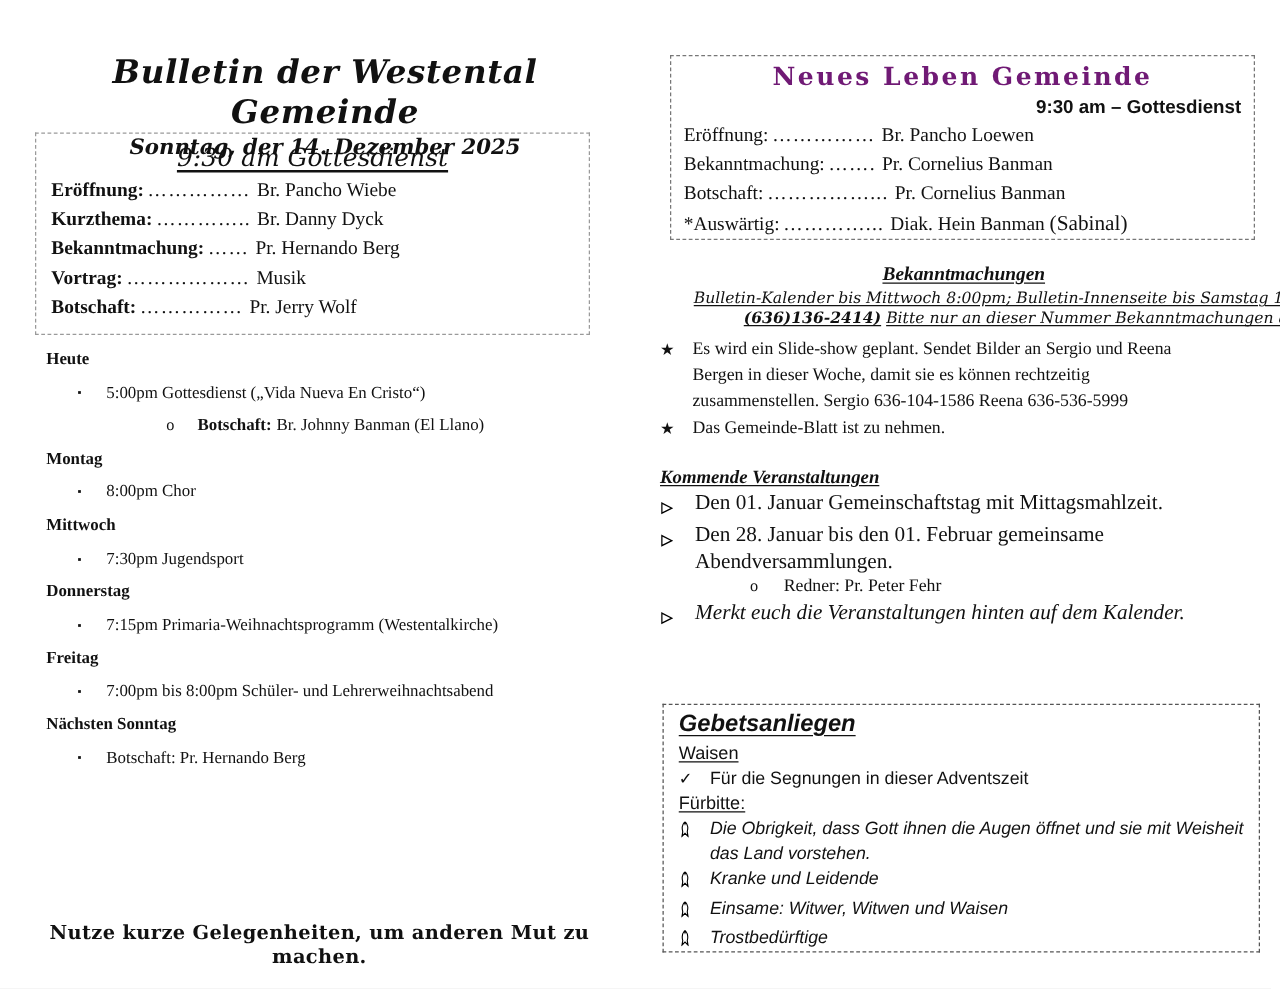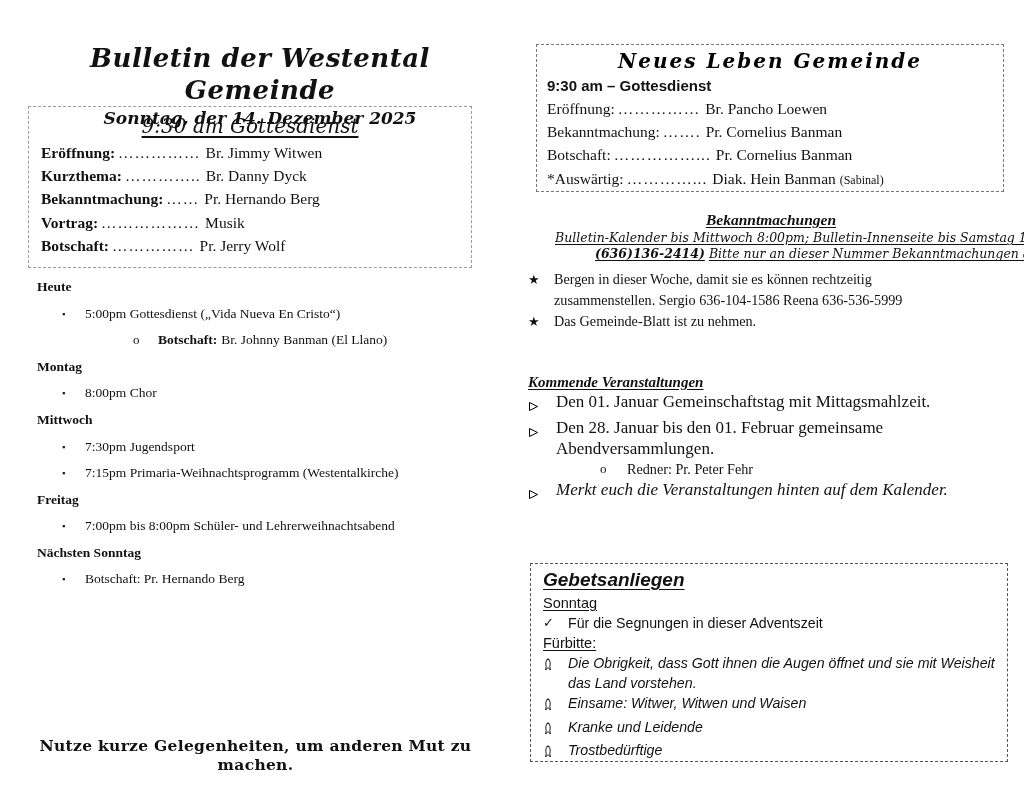--- a/index.html
+++ b/index.html
@@ -24,43 +24,43 @@
     border:1px dashed #9a9a9a; padding:4px 12px 0 12px;
   }
   .box-title {
     text-align:center; font-family:"DejaVu Serif", serif; font-style:italic;
     font-size:20px; line-height:30px; text-decoration:underline; text-underline-offset:3px;
   }
   .svc-row { font-size:15.5px; line-height:23.2px; white-space:nowrap; }
   .svc-label { font-weight:bold; margin-right:3px; }
   .svc-label.plain { font-weight:normal; }
   .svc-dots { margin-right:5px; letter-spacing:1px; }
-  .small-note { font-size:12px; }
+  .small-note { font-size:17px; }
   .left-schedule { position:absolute; left:28px; top:274px; width:470px; font-size:13.5px; }
   .sched-day   { height:26.55px; display:flex; align-items:center; font-weight:bold; padding-left:9px; }
   .sched-item  { height:26.55px; display:flex; align-items:center; padding-left:34px; }
   .sched-sub   { height:26.55px; display:flex; align-items:center; padding-left:105px; }
   .sq-marker { width:23px; font-size:9px; }
   .o-marker  { width:25px; font-size:13px; }
   .bold-label { font-weight:bold; margin-right:4px; }
   .left-quote {
     position:absolute; left:28px; top:736px; width:455px; text-align:center;
     font-family:"DejaVu Serif", serif; font-weight:bold; font-size:15.5px; letter-spacing:0.3px;
   }
   
   .right-box {
     position:absolute; left:536px; top:44px; width:468px; height:148px;
     border:1px dashed #777; padding:2px 10px 0 10px;
   }
   .nlg-title {
-    text-align:center; font-family:"DejaVu Serif", serif; font-style:italic; font-weight:bold;
-    font-size:20px; line-height:28px; letter-spacing:2px; color:#000000;
+    text-align:center; font-family:"DejaVu Serif", serif; font-weight:bold;
+    font-size:20px; line-height:28px; letter-spacing:2px; color:#701a75;
   }
   .nlg-subtitle {
-    text-align:left; font-family:"Liberation Sans", sans-serif; font-weight:bold;
+    text-align:right; font-family:"Liberation Sans", sans-serif; font-weight:bold;
     font-size:15px; line-height:22px;
   }
   .ann { position:absolute; left:528px; top:210px; width:486px; }
   .ann-title {
     text-align:center; font-weight:bold; font-style:italic; font-size:15.5px; line-height:20px;
     text-decoration:underline; text-underline-offset:2px;
   }
   .ann-notice {
     font-family:"DejaVu Serif", serif; font-style:italic; font-size:12.5px; line-height:16.4px;
     padding-left:27px; white-space:nowrap;
@@ -104,21 +104,21 @@
 <div class="page">
 
   <div class="left-header">
     <div class="main-title">Bulletin der Westental Gemeinde</div>
     <div class="main-date">Sonntag, der 14. Dezember 2025</div>
   </div>
 
   <div class="left-box">
     <div class="box-title">9:30 am Gottesdienst</div>
     <div class="svc-row">
-      <span class="svc-label">Eröffnung:</span><span class="svc-dots">……………</span><span>Br. Jimmy Witwen</span>
+      <span class="svc-label">Eröffnung:</span><span class="svc-dots">……………</span><span>Br. Pancho Wiebe</span>
     </div>
     <div class="svc-row">
       <span class="svc-label">Kurzthema:</span><span class="svc-dots">…………..</span><span>Br. Danny Dyck</span>
     </div>
     <div class="svc-row">
       <span class="svc-label">Bekanntmachung:</span><span class="svc-dots">……</span><span>Pr. Hernando Berg</span>
     </div>
     <div class="svc-row">
       <span class="svc-label">Vortrag:</span><span class="svc-dots">………………</span><span>Musik</span>
     </div>
@@ -141,20 +141,21 @@
     <div class="sched-day">Montag</div>
     <div class="sched-item">
       <span class="sq-marker">▪</span>
       <span>8:00pm Chor</span>
     </div>
     <div class="sched-day">Mittwoch</div>
     <div class="sched-item">
       <span class="sq-marker">▪</span>
       <span>7:30pm Jugendsport</span>
     </div>
+    <div class="sched-day">Donnerstag</div>
     <div class="sched-item">
       <span class="sq-marker">▪</span>
       <span>7:15pm Primaria-Weihnachtsprogramm (Westentalkirche)</span>
     </div>
     <div class="sched-day">Freitag</div>
     <div class="sched-item">
       <span class="sq-marker">▪</span>
       <span>7:00pm bis 8:00pm Schüler- und Lehrerweihnachtsabend</span>
     </div>
     <div class="sched-day">Nächsten Sonntag</div>
@@ -188,20 +189,21 @@
     <div class="ann-notice">
       <span class="u">Bulletin-Kalender bis Mittwoch 8:00pm; Bulletin-Innenseite bis Samstag 12:00pm</span>
     </div>
     <div class="ann-notice">
       <span class="u phone">(636)136-2414)</span><span class="u">Bitte nur an dieser Nummer Bekanntmachungen abgeben.</span>
     </div>
     <div class="star-items">
       <div class="star-item">
         <span class="star-marker">★</span>
         <div class="star-text">
+          <div>Es wird ein Slide-show geplant. Sendet Bilder an Sergio und Reena</div>
           <div>Bergen in dieser Woche, damit sie es können rechtzeitig</div>
           <div>zusammenstellen. Sergio 636-104-1586 Reena 636-536-5999</div>
         </div>
       </div>
       <div class="star-item">
         <span class="star-marker">★</span>
         <div class="star-text">
           <div>Das Gemeinde-Blatt ist zu nehmen.</div>
         </div>
       </div>
@@ -236,54 +238,54 @@
             <path d="M1.5 1.5 L9.5 5.5 L1.5 9.5 Z" fill="#ffffff" stroke="#000000" stroke-width="1"></path>
           </svg></span>
       <div class="up-text">
         <div>Merkt euch die Veranstaltungen hinten auf dem Kalender.</div>
       </div>
     </div>
   </div>
 
   <div class="prayer">
     <div class="prayer-title">Gebetsanliegen</div>
-    <div class="pr-heading">Sonntag</div>
+    <div class="pr-heading">Waisen</div>
     <div class="pr-item">
       <span class="check-marker">✓</span>
       <span>Für die Segnungen in dieser Adventszeit</span>
     </div>
     <div class="pr-heading">Fürbitte:</div>
     <div class="pr-item italic">
       <span class="hands-marker"><svg width="11" height="13" viewBox="0 0 11 13">
             <path d="M4.5 0.8 C2.8 2.8 2.4 5.5 3.2 8.5 L2.6 12 L5 9.6 L7.4 12 L6.8 8.5 C7.6 5.5 7.2 2.8 5.5 0.8 L5 2.2 Z" fill="#ffffff" stroke="#000000" stroke-width="0.9"></path>
           </svg></span>
       <div class="pr-text">
         <div>Die Obrigkeit, dass Gott ihnen die Augen öffnet und sie mit Weisheit</div>
         <div>das Land vorstehen.</div>
       </div>
     </div>
     <div class="pr-item italic">
       <span class="hands-marker"><svg width="11" height="13" viewBox="0 0 11 13">
             <path d="M4.5 0.8 C2.8 2.8 2.4 5.5 3.2 8.5 L2.6 12 L5 9.6 L7.4 12 L6.8 8.5 C7.6 5.5 7.2 2.8 5.5 0.8 L5 2.2 Z" fill="#ffffff" stroke="#000000" stroke-width="0.9"></path>
           </svg></span>
       <div class="pr-text">
+        <div>Kranke und Leidende</div>
+      </div>
+    </div>
+    <div class="pr-item italic">
+      <span class="hands-marker"><svg width="11" height="13" viewBox="0 0 11 13">
+            <path d="M4.5 0.8 C2.8 2.8 2.4 5.5 3.2 8.5 L2.6 12 L5 9.6 L7.4 12 L6.8 8.5 C7.6 5.5 7.2 2.8 5.5 0.8 L5 2.2 Z" fill="#ffffff" stroke="#000000" stroke-width="0.9"></path>
+          </svg></span>
+      <div class="pr-text">
         <div>Einsame: Witwer, Witwen und Waisen</div>
       </div>
     </div>
     <div class="pr-item italic">
       <span class="hands-marker"><svg width="11" height="13" viewBox="0 0 11 13">
             <path d="M4.5 0.8 C2.8 2.8 2.4 5.5 3.2 8.5 L2.6 12 L5 9.6 L7.4 12 L6.8 8.5 C7.6 5.5 7.2 2.8 5.5 0.8 L5 2.2 Z" fill="#ffffff" stroke="#000000" stroke-width="0.9"></path>
           </svg></span>
       <div class="pr-text">
-        <div>Kranke und Leidende</div>
-      </div>
-    </div>
-    <div class="pr-item italic">
-      <span class="hands-marker"><svg width="11" height="13" viewBox="0 0 11 13">
-            <path d="M4.5 0.8 C2.8 2.8 2.4 5.5 3.2 8.5 L2.6 12 L5 9.6 L7.4 12 L6.8 8.5 C7.6 5.5 7.2 2.8 5.5 0.8 L5 2.2 Z" fill="#ffffff" stroke="#000000" stroke-width="0.9"></path>
-          </svg></span>
-      <div class="pr-text">
         <div>Trostbedürftige</div>
       </div>
     </div>
   </div>
 
 </div>
 
 </body></html>

